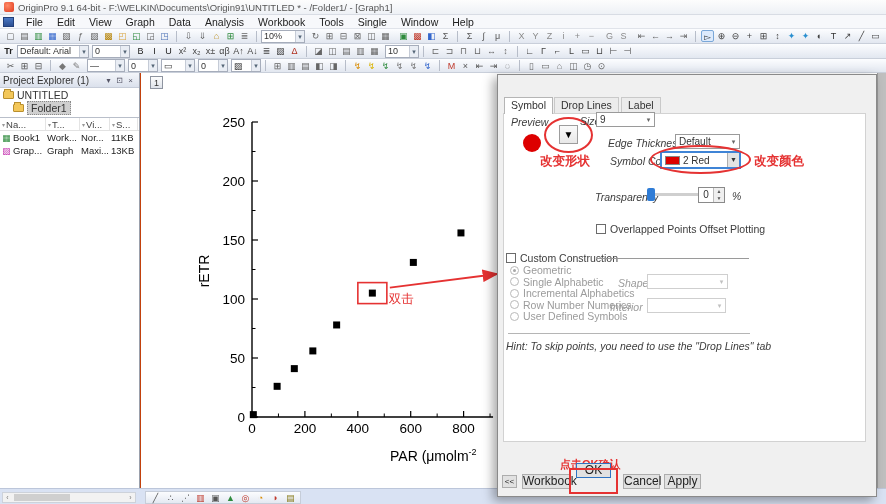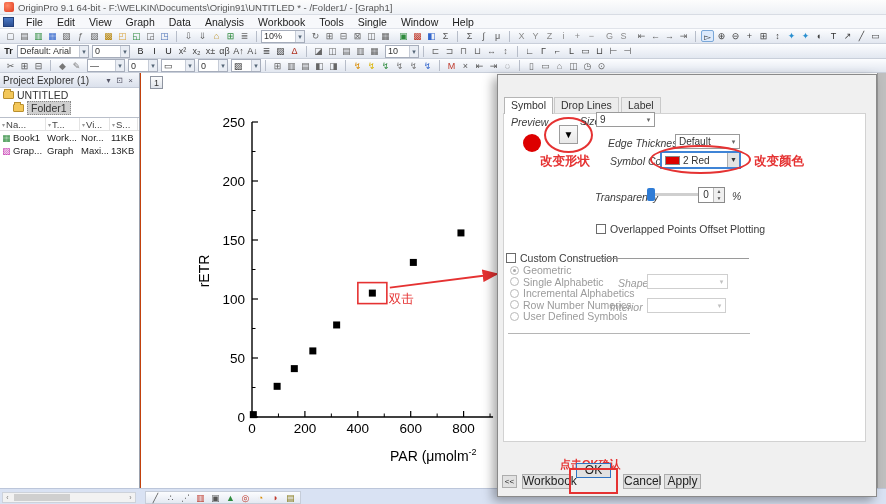--- a/index.html
+++ b/index.html
@@ -535,20 +535,21 @@
         <span class="cv"></span>
         <span class="ca">▾</span>
       </div>
     <span class="dlbl dis" style="left:112px; top:226px">Interior</span>
     <div class="dcombo dis" style="left:149px; top:223px; width:79px; height:15px">
         <span class="cv"></span>
         <span class="ca">▾</span>
       </div>
 
     <div class="dhline" style="left:10px; top:258px; width:242px; background:#b5b5b5"></div>
+    <span class="dlbl" style="left:8px; top:265px">Hint: To skip points, you need to use the "Drop Lines" tab</span>
 
     <span class="redtext" style="left:62px; top:382px; font-size:11px">点击OK确认</span>
     <div class="btn" style="left:4px; top:400px; width:15px; height:13px; font-size:8px; line-height:11px">&lt;&lt;</div>
     <div class="btn" style="left:24px; top:399px; width:49px; height:15px">Workbook</div>
     <div class="btn def" style="left:78px; top:388px; width:35px; height:15px">OK</div>
     <div class="redrect" style="left:71px; top:393px; width:49px; height:26px"></div>
     <div class="btn" style="left:125px; top:399px; width:37px; height:15px">Cancel</div>
     <div class="btn" style="left:166px; top:399px; width:37px; height:15px">Apply</div>
   </div>
 

